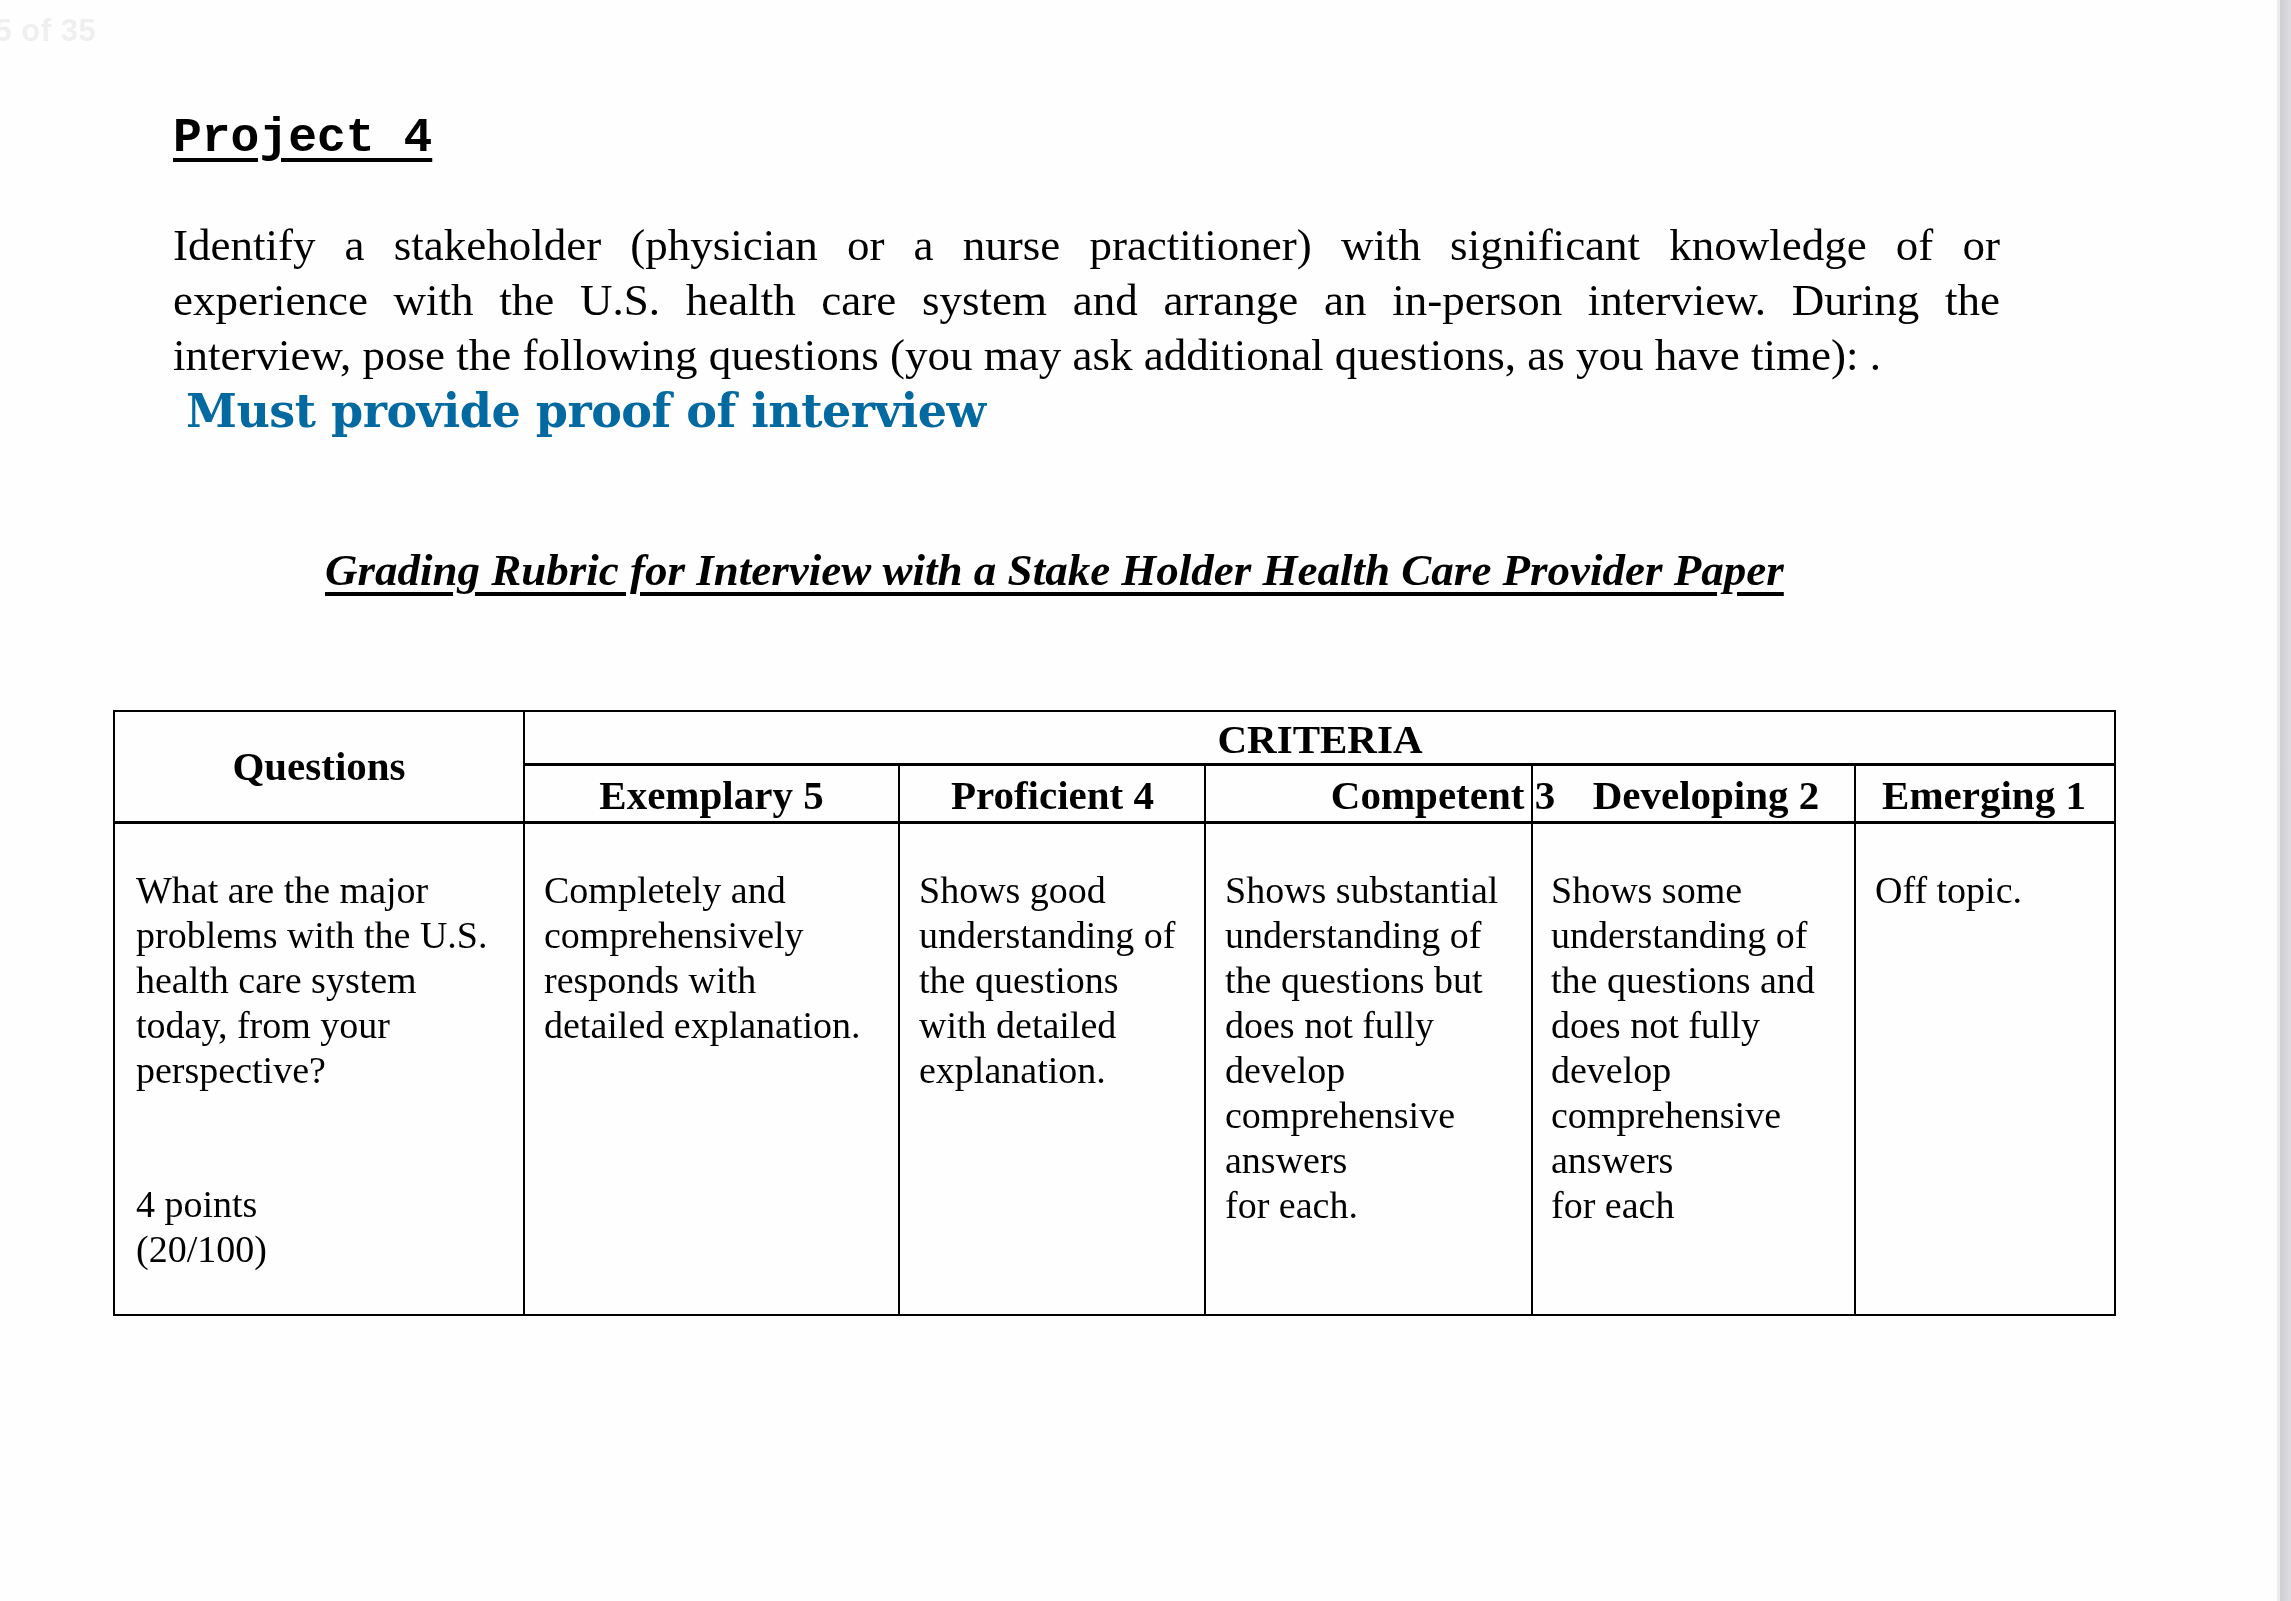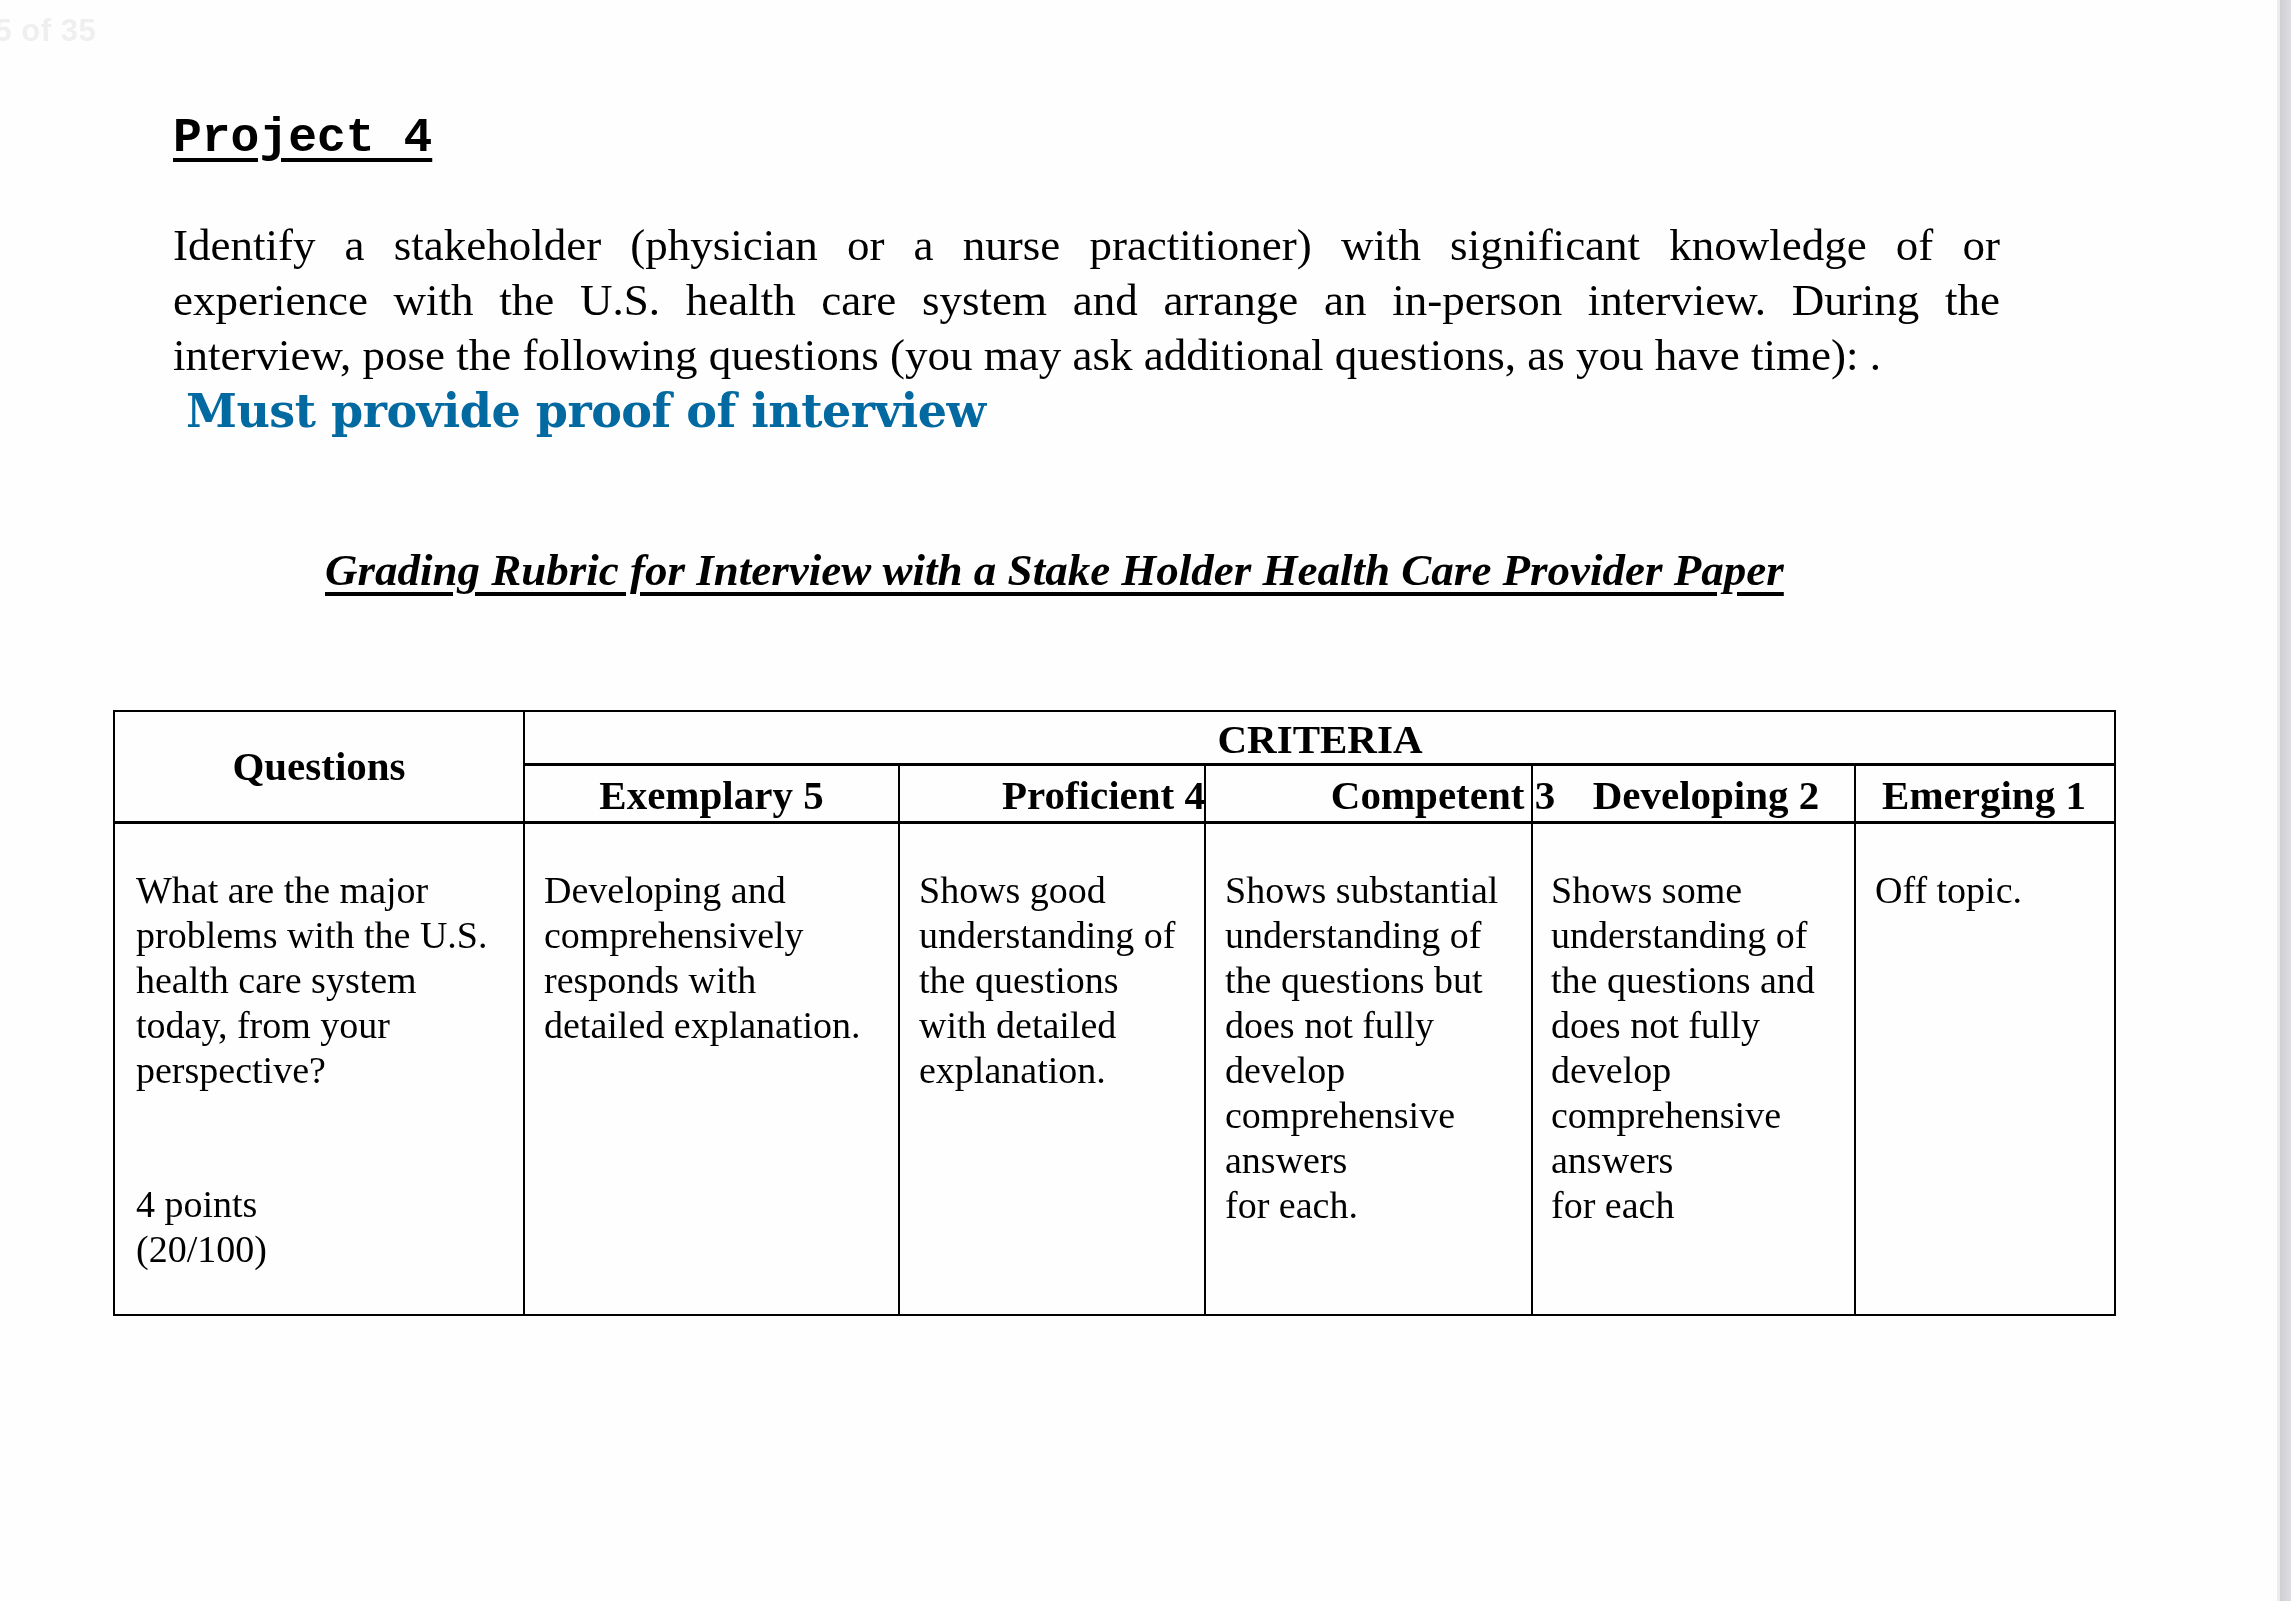--- a/index.html
+++ b/index.html
@@ -58,33 +58,33 @@
   <div class="vline" style="left:1089px; top:53px;"></div>
   <div class="vline" style="left:1416px; top:53px;"></div>
   <div class="vline" style="left:1739px; top:53px;"></div>
 
   <div class="hline" style="left:409px; right:0; top:51px;"></div>
   <div class="hline" style="left:0; right:0; top:109px;"></div>
 
   <div class="head" style="left:0; width:408px; top:30px;">Questions</div>
   <div class="head" style="left:410px; width:1590px; top:2.7px;">CRITERIA</div>
   <div class="head" style="left:410px; width:373px; top:59px;">Exemplary 5</div>
-  <div class="head" style="left:785px; width:305px; top:59px;text-align:right;">Proficient 4</div>
+  <div class="head" style="left:785px; width:305px; top:59px;">Proficient 4</div>
   <div class="head" style="left:1151px; width:354px; top:59px;">Competent 3</div>
   <div class="head" style="left:1417px; width:348px; top:59px;">Developing 2</div>
   <div class="head" style="left:1741px; width:256px; top:59px;">Emerging 1</div>
 
   <div class="cell-text" style="left:21px; top:156px;">What are the major
 problems with the U.S.
 health care system
 today, from your
 perspective?</div>
   <div class="cell-text" style="left:21px; top:470px;">4 points
 (20/100)</div>
-  <div class="cell-text" style="left:429px; top:156px;">Developing and
+  <div class="cell-text" style="left:429px; top:156px;">Completely and
 comprehensively
 responds with
 detailed explanation.</div>
   <div class="cell-text" style="left:804px; top:156px;">Shows good
 understanding of
 the questions
 with detailed
 explanation.</div>
   <div class="cell-text" style="left:1110px; top:156px;">Shows substantial
 understanding of

